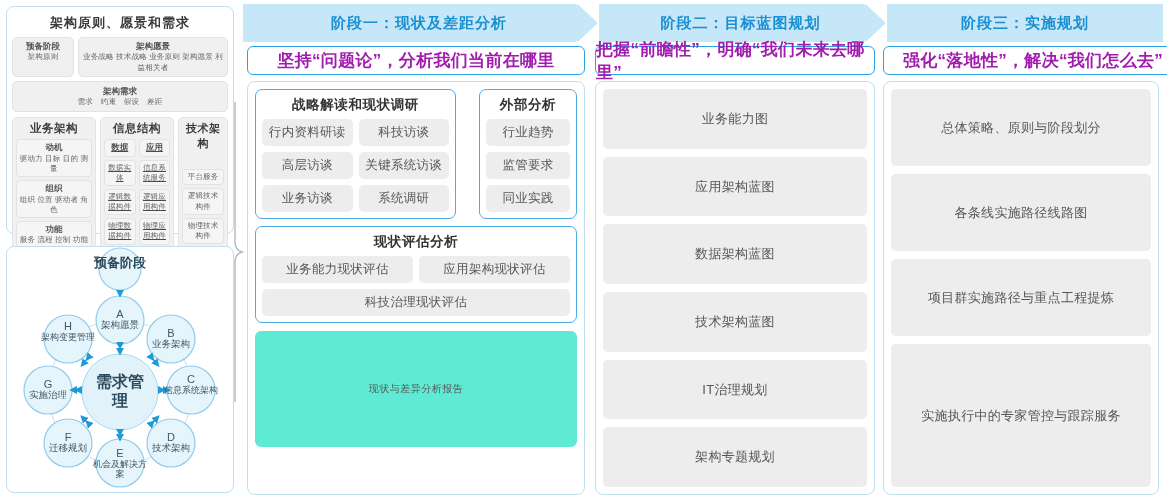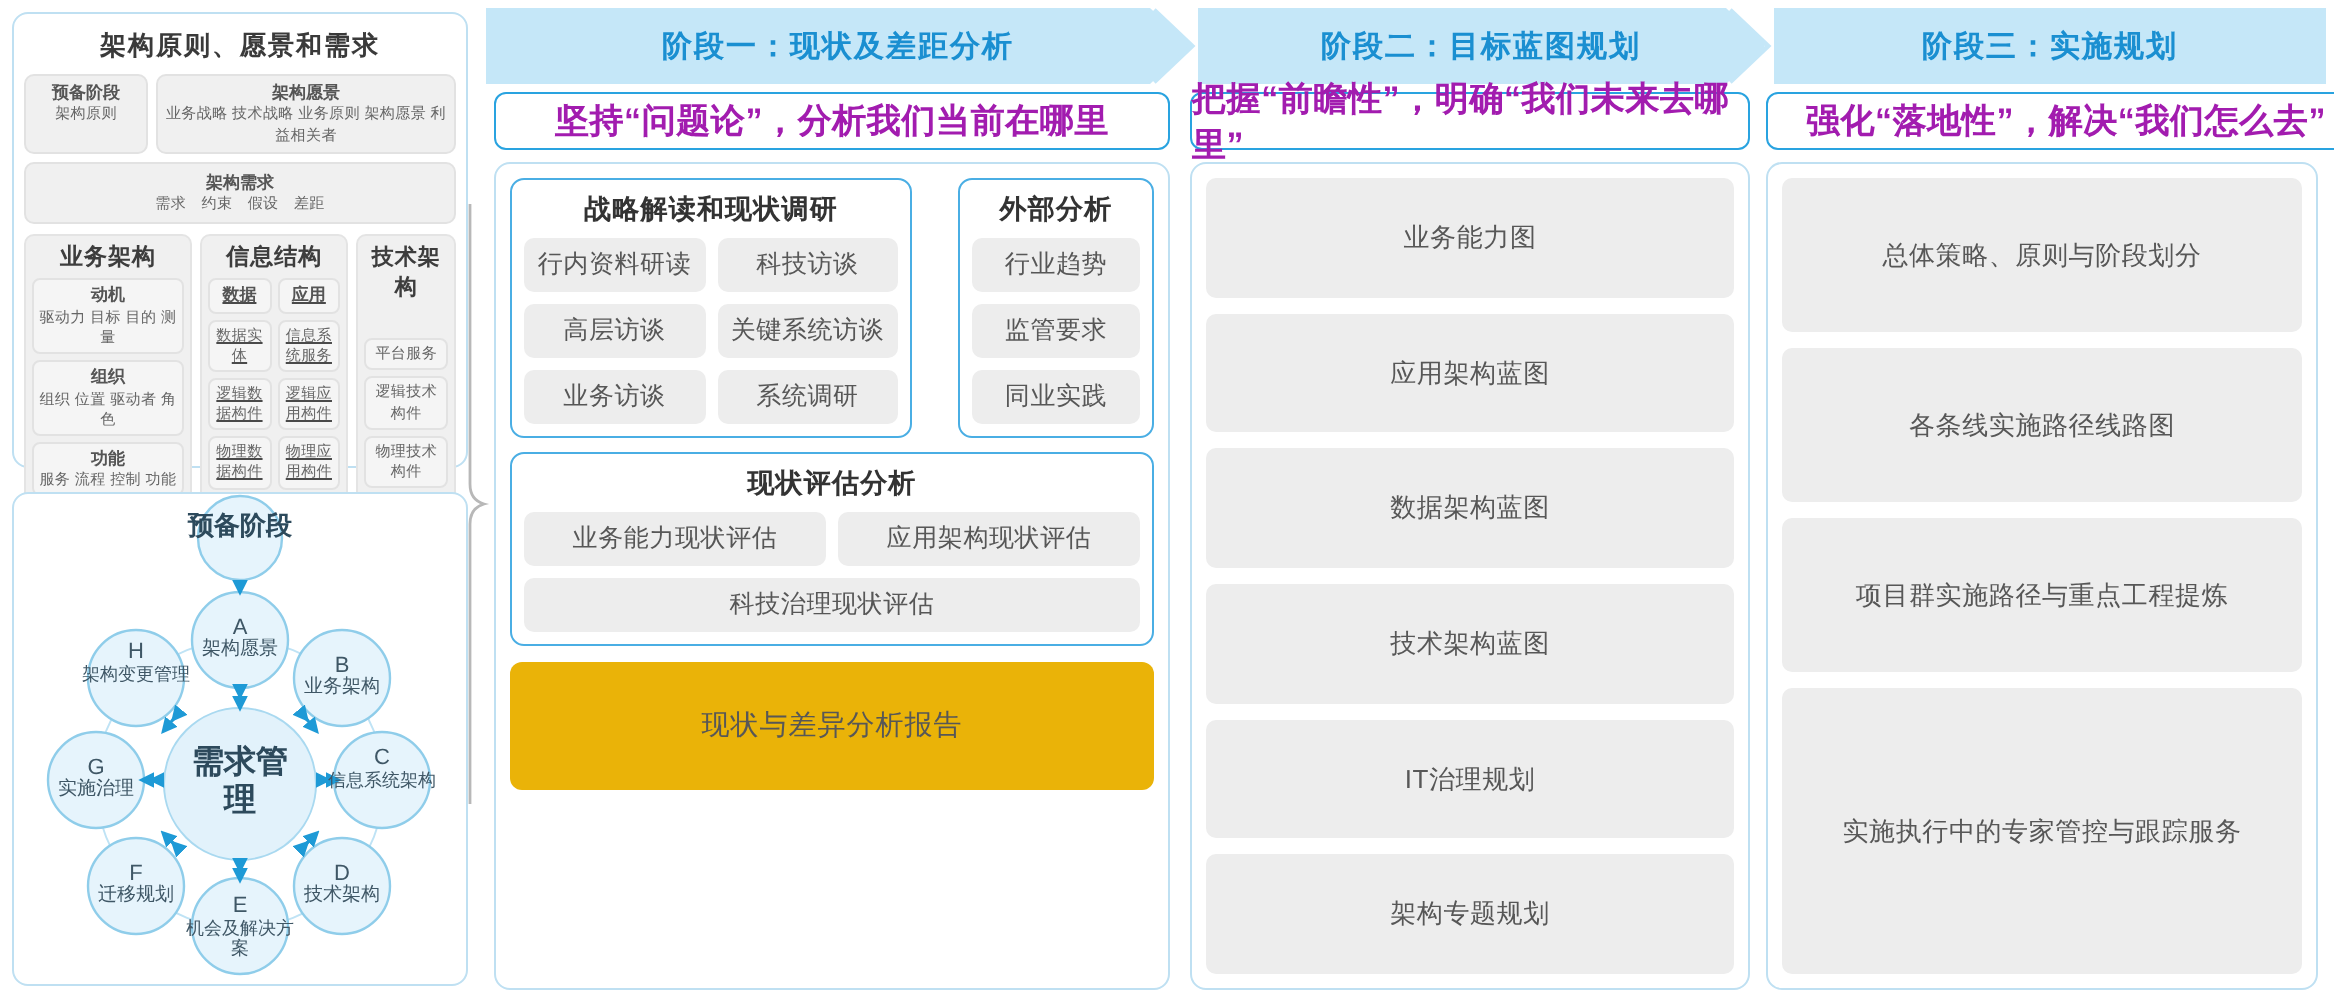--- a/index.html
+++ b/index.html
@@ -119,23 +119,23 @@
   .pill-row .pill { flex: 1; height: 27px; }
   .pill-full { height: 27px; }
 
   .p1-top { display: flex; gap: 23px; }
   .p1-left { flex: 1; }
   .p1-right { width: 98px; }
   .p1-right .pill { height: 27px; margin-bottom: 6px; }
   .p1-right .pill:last-child { margin-bottom: 0; }
 
   .report-box {
-    background: #eab308; border-radius: 6px; height: 64px;
+    background: #5eead4; border-radius: 6px; height: 116px;
     display: flex; align-items: center; justify-content: center;
-    font-size: 14px; color: #575757; letter-spacing: .5px;
+    font-size: 10px; color: #575757; letter-spacing: .5px;
   }
 
   .stack { display: flex; flex-direction: column; gap: 8px; height: 100%; }
   .stack .pill { font-size: 13px; }
 </style>
 </head>
 <body>
 
 <div class="page">
 

